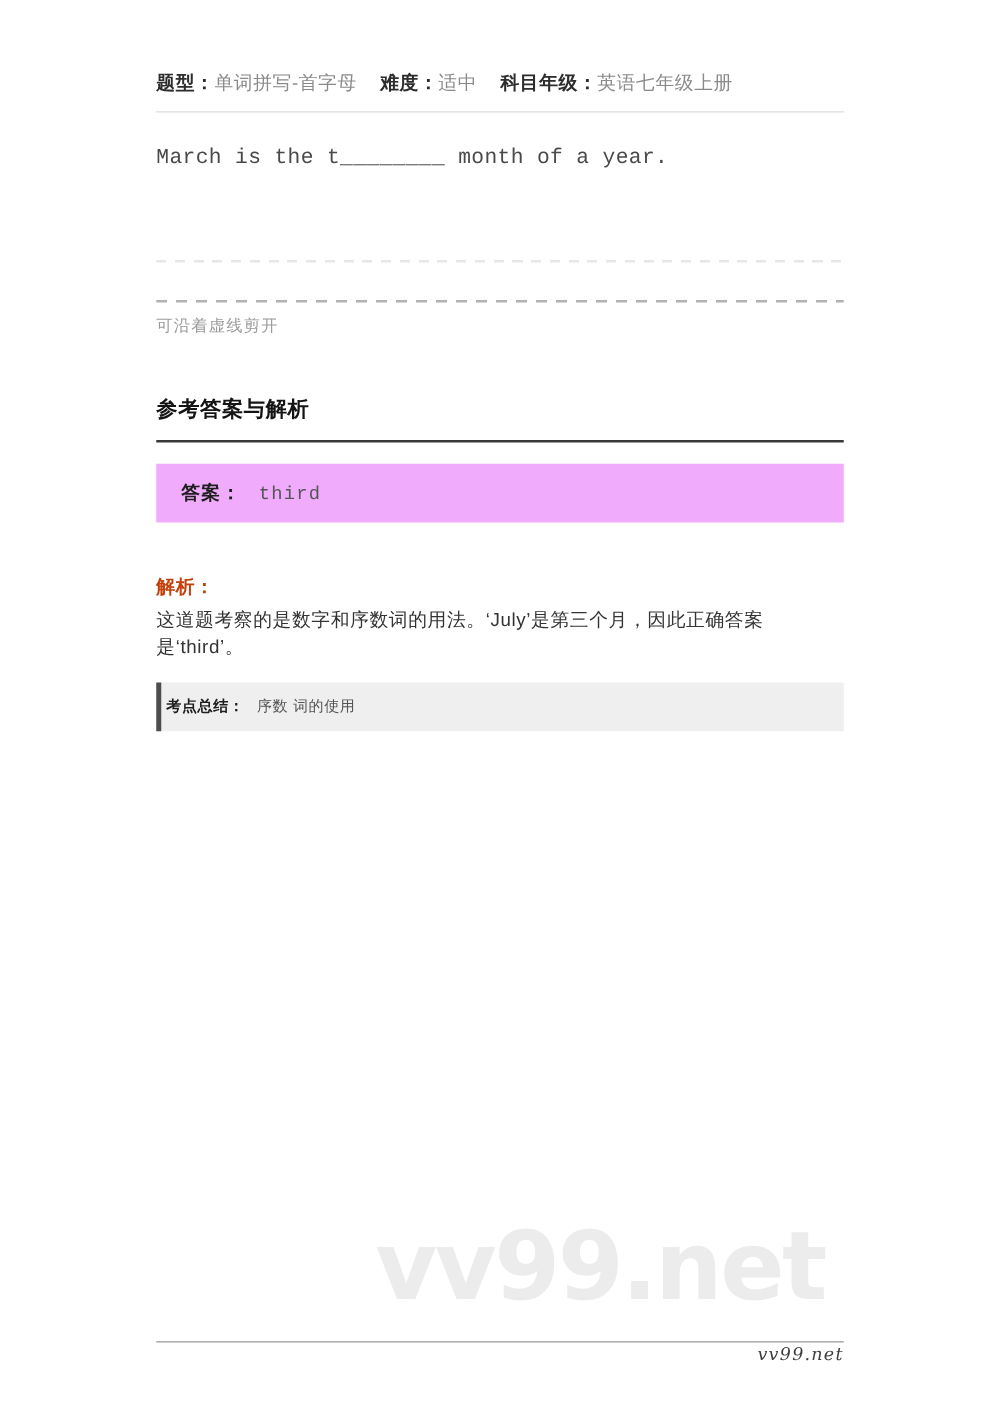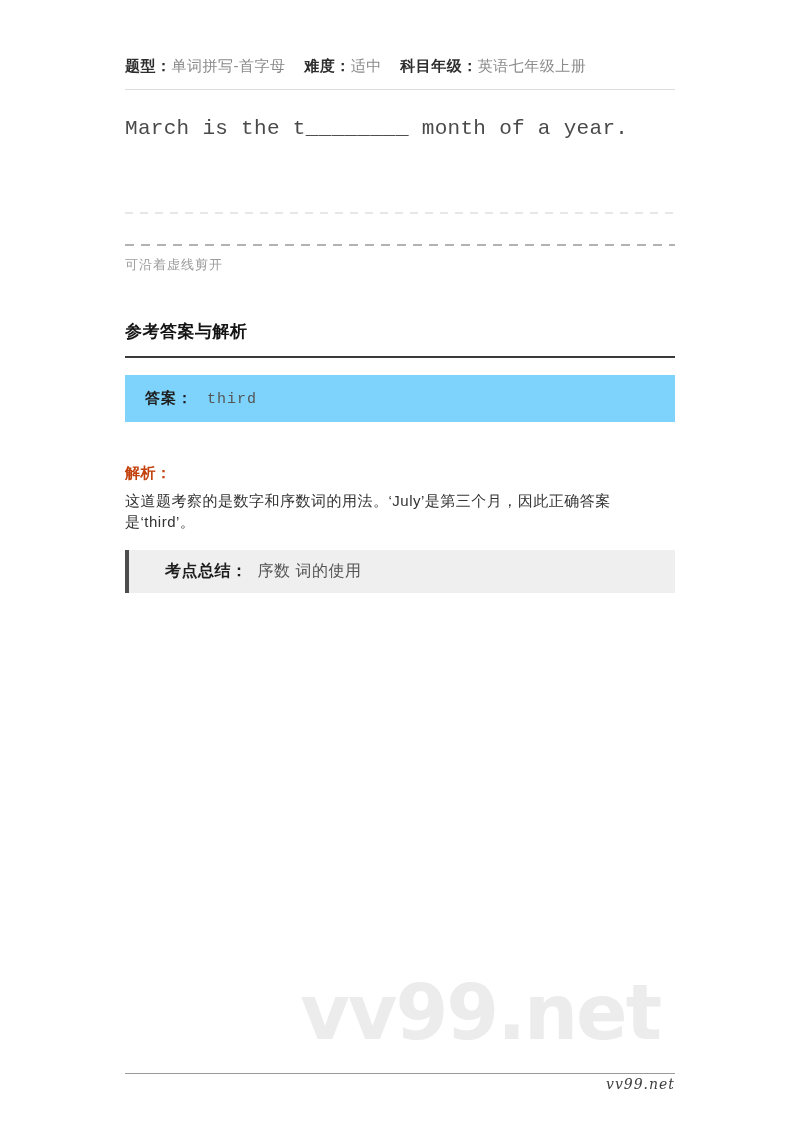--- a/index.html
+++ b/index.html
@@ -27,21 +27,21 @@
   .meta-value { color: #8a8a8a; }
   .meta-divider {
     margin-top: 13px;
     border-top: 1px solid #dcdcdc;
   }
 
   
   .question {
     margin-top: 27px;
     font-family: "Liberation Mono", "DejaVu Sans Mono", monospace;
-    font-size: 21px;
+    font-size: 17px;
     color: #4a4a4a;
     letter-spacing: 0.3px;
     white-space: pre;
   }
 
   
   .cut-line { height: 2px; }
   .cut-line.light {
     margin-top: 72px;
     background: repeating-linear-gradient(90deg, #e7e7e7 0, #e7e7e7 8px, transparent 8px, transparent 15px);
@@ -62,21 +62,21 @@
     margin-top: 46px;
     font-size: 17px;
     font-weight: bold;
     color: #141414;
     letter-spacing: 0.5px;
     padding-bottom: 13px;
     border-bottom: 2px solid #3a3a3a;
   }
   .answer-box {
     margin-top: 17px;
-    background: #7dd3fc;
+    background: #f0abfc;
     padding: 14px 20px;
     font-size: 15px;
   }
   .answer-label { font-weight: bold; color: #1e1e1e; letter-spacing: 1px; }
   .answer-value {
     margin-left: 14px;
     font-family: "Liberation Mono", "DejaVu Sans Mono", monospace;
     font-size: 15px;
     color: #555555;
     letter-spacing: 1px;
@@ -92,22 +92,22 @@
     margin-top: 7px;
     font-size: 15px;
     color: #333333;
     letter-spacing: 0.5px;
     line-height: 1.4;
   }
   .keypoint-box {
     margin-top: 18px;
     background: #efefef;
     border-left: 4px solid #4d4d4d;
-    padding: 11px 36px;
-    font-size: 16px;
+    padding: 11px 4px;
+    font-size: 12px;
   }
   .keypoint-label { font-weight: bold; color: #1e1e1e; letter-spacing: 0.5px; }
   .keypoint-value { margin-left: 10px; color: #555555; letter-spacing: 0.5px; }
 
   
   .watermark {
     position: absolute;
     right: 70px;
     bottom: 74px;
     font-family: "DejaVu Sans", sans-serif;

